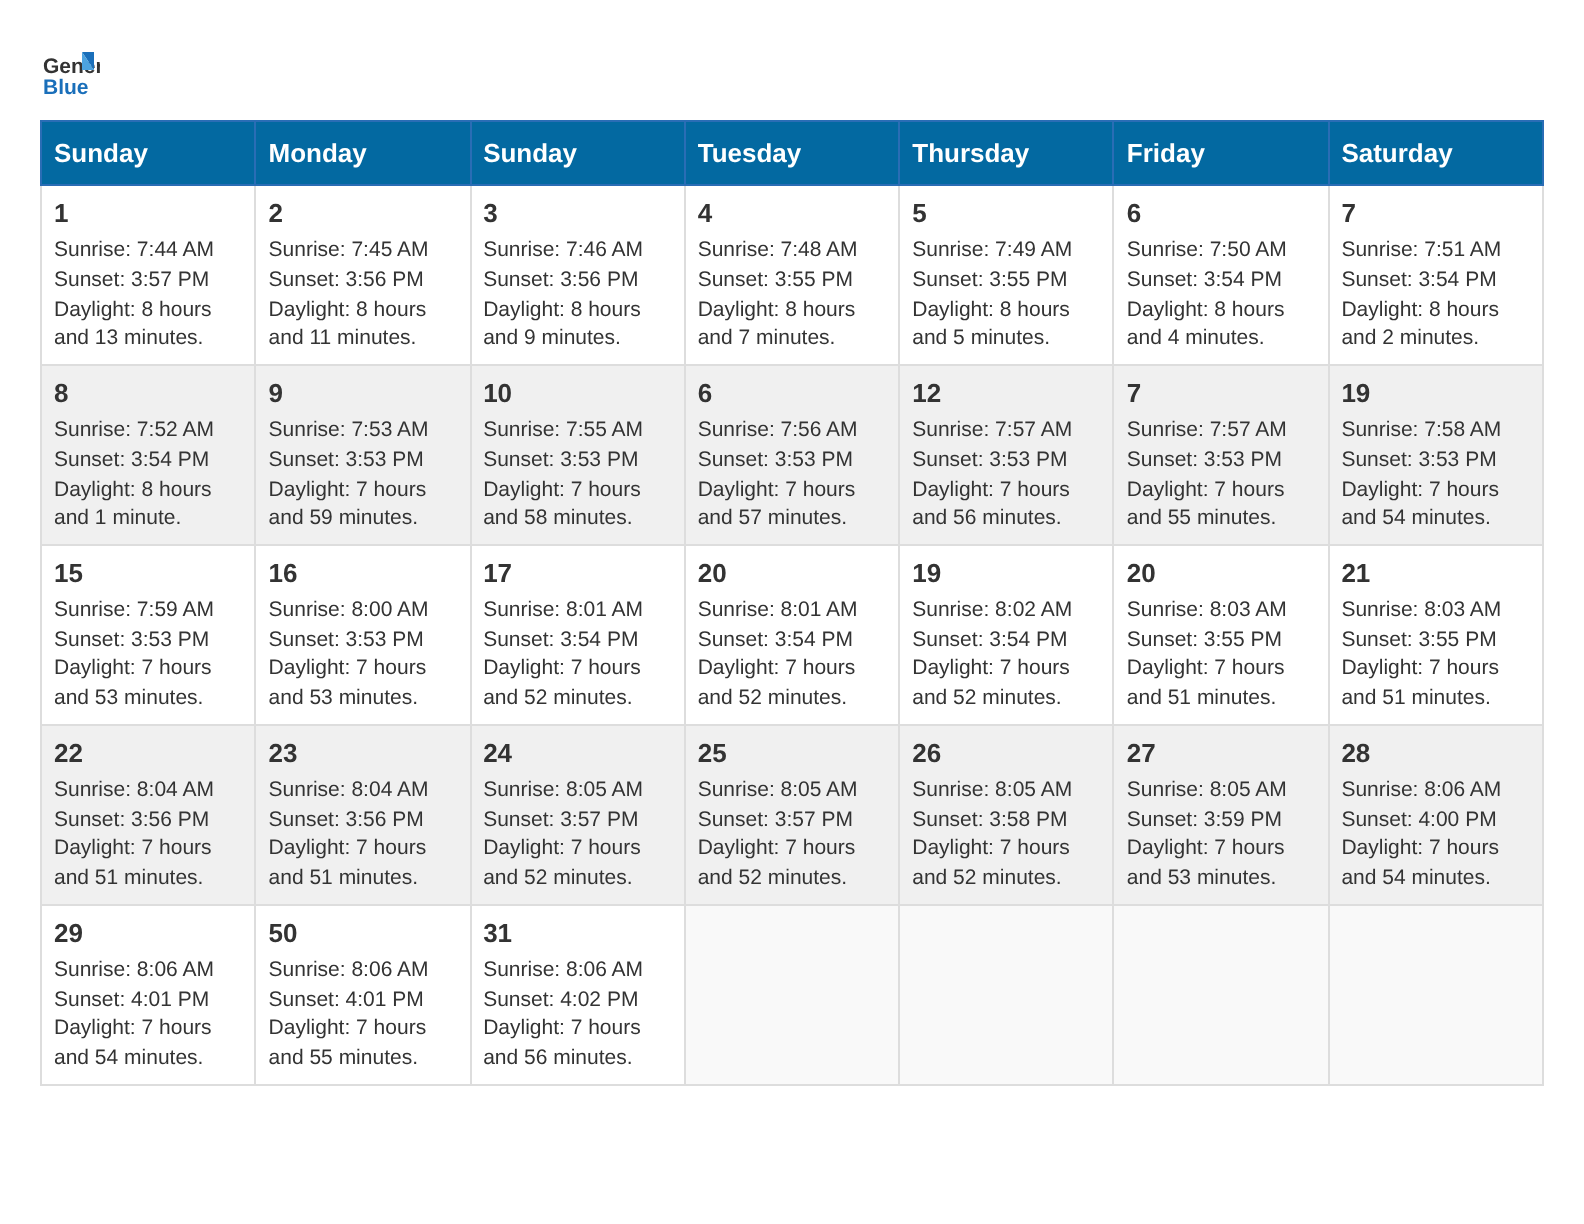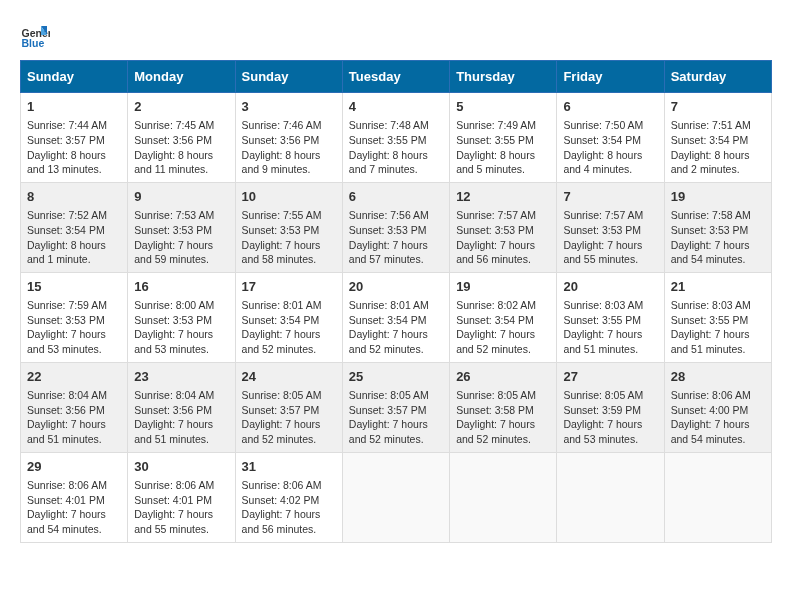--- a/index.html
+++ b/index.html
@@ -234,21 +234,21 @@
           <span class="day-num">28</span>
           <div class="day-info">Sunrise: 8:06 AM<br>Sunset: 4:00 PM<br>Daylight: 7 hours<br>and 54 minutes.</div>
         </td>
       </tr>
       <tr>
         <td>
           <span class="day-num">29</span>
           <div class="day-info">Sunrise: 8:06 AM<br>Sunset: 4:01 PM<br>Daylight: 7 hours<br>and 54 minutes.</div>
         </td>
         <td>
-          <span class="day-num">30</span>
+          <span class="day-num">50</span>
           <div class="day-info">Sunrise: 8:06 AM<br>Sunset: 4:01 PM<br>Daylight: 7 hours<br>and 55 minutes.</div>
         </td>
         <td>
           <span class="day-num">31</span>
           <div class="day-info">Sunrise: 8:06 AM<br>Sunset: 4:02 PM<br>Daylight: 7 hours<br>and 56 minutes.</div>
         </td>
         <td class="empty-cell"></td>
         <td class="empty-cell"></td>
         <td class="empty-cell"></td>
         <td class="empty-cell"></td>

